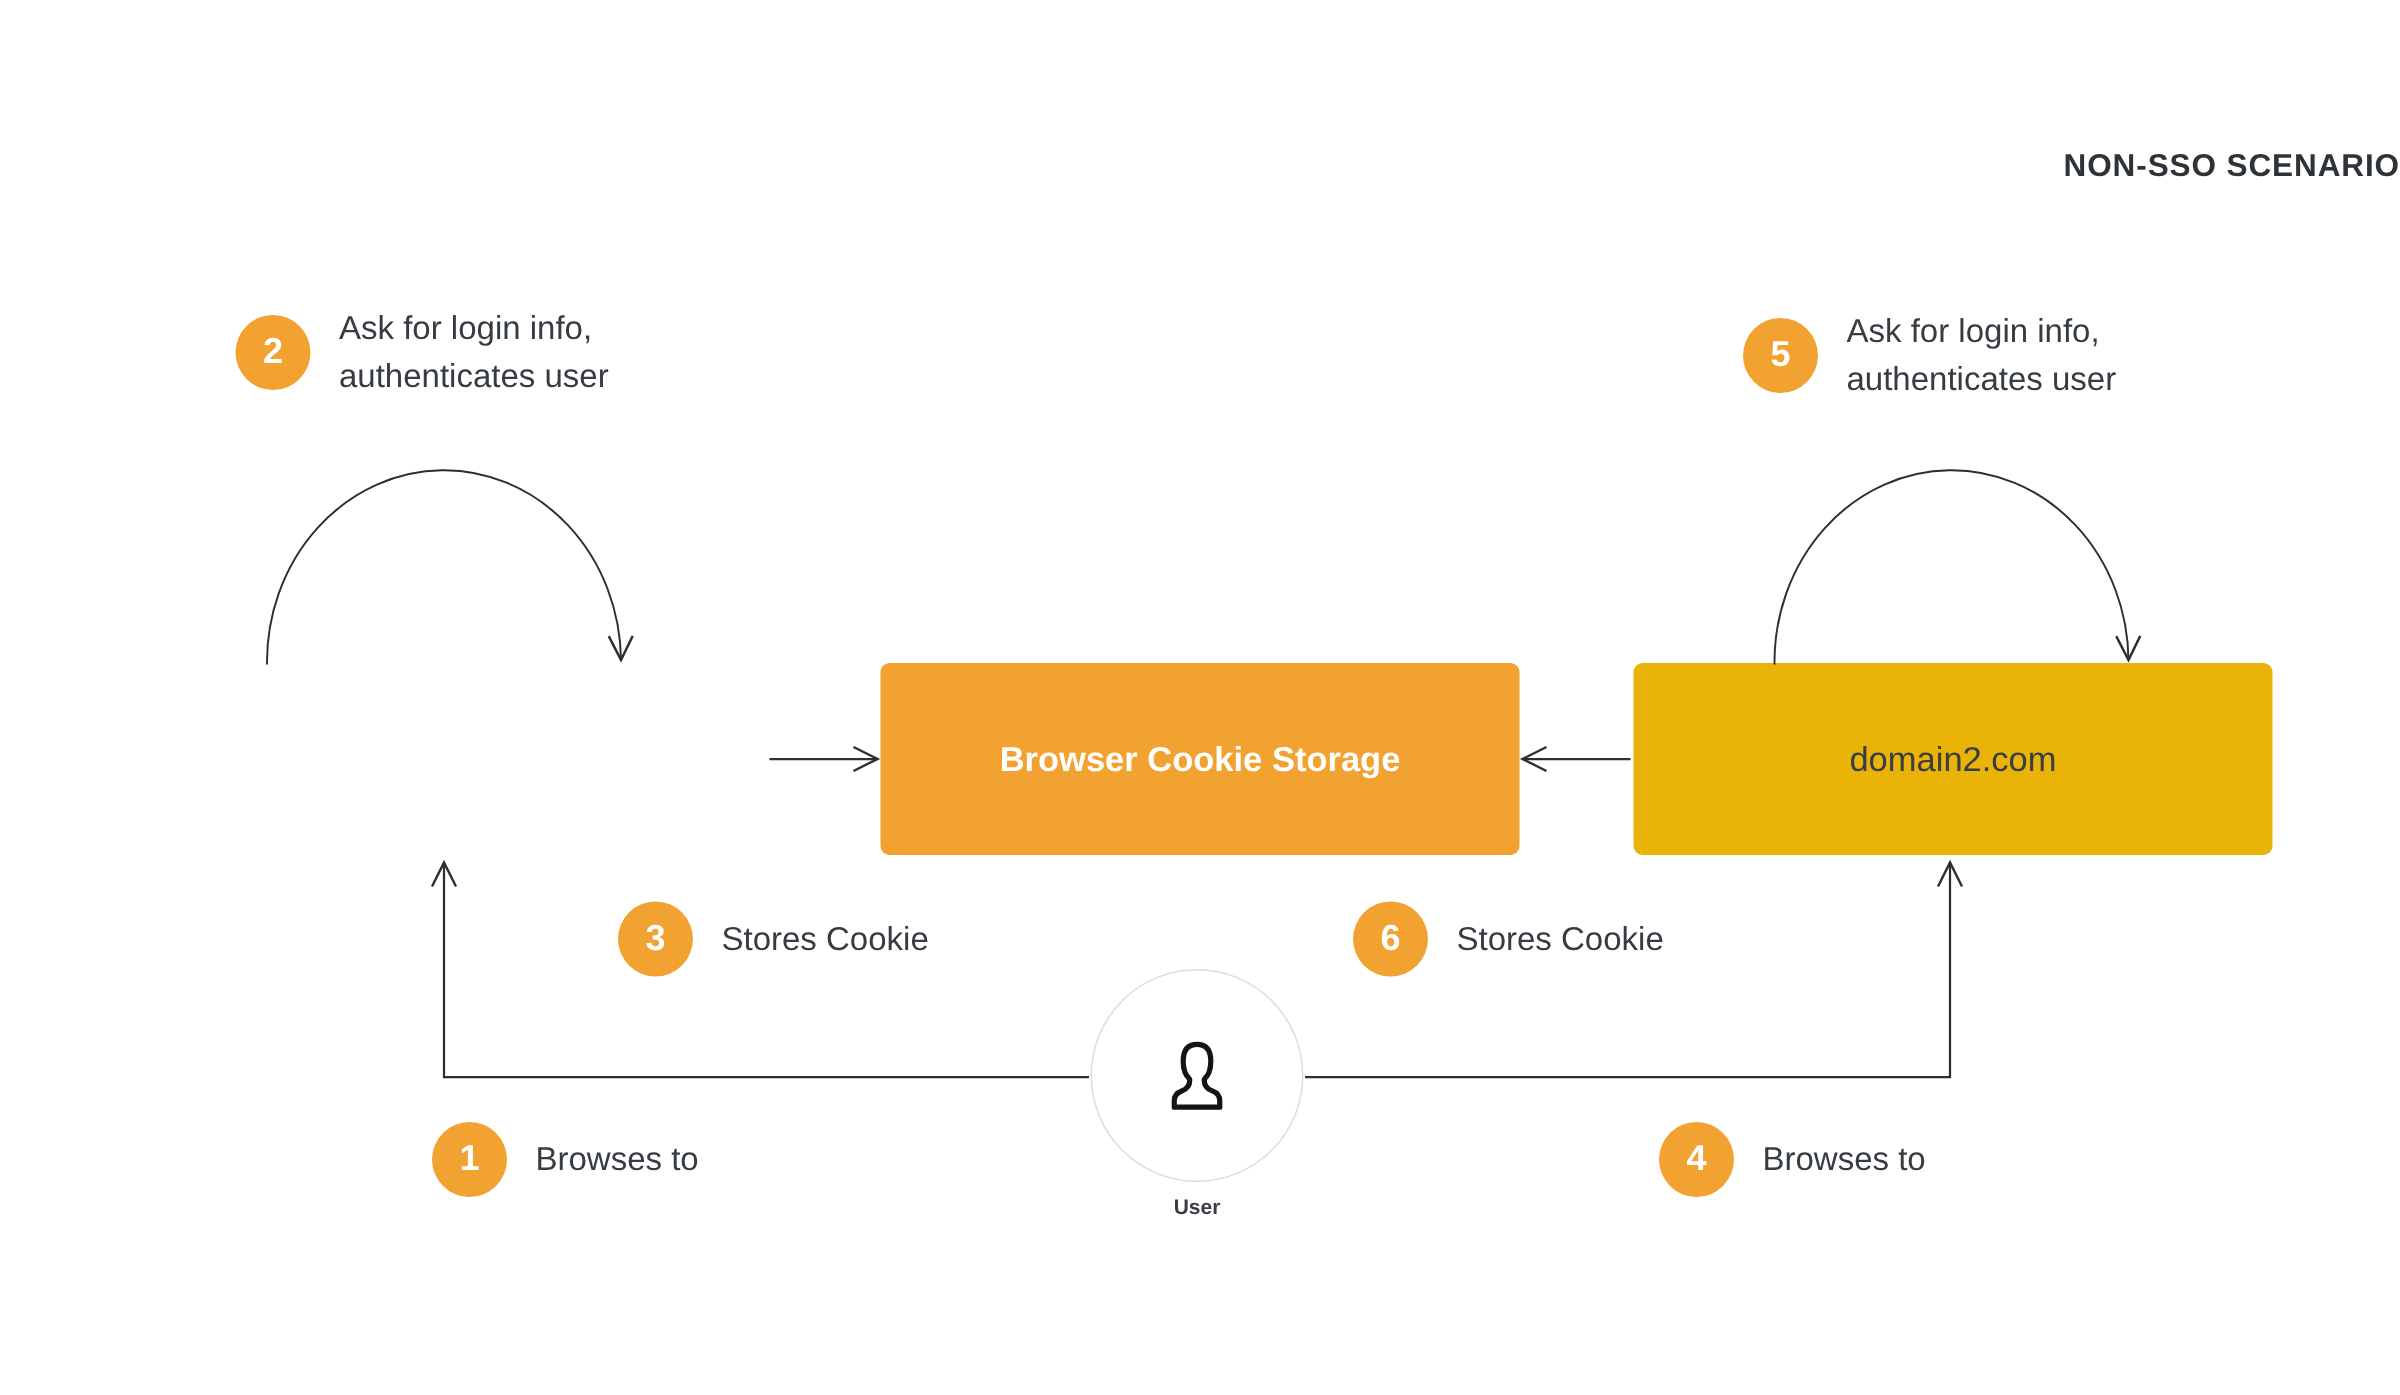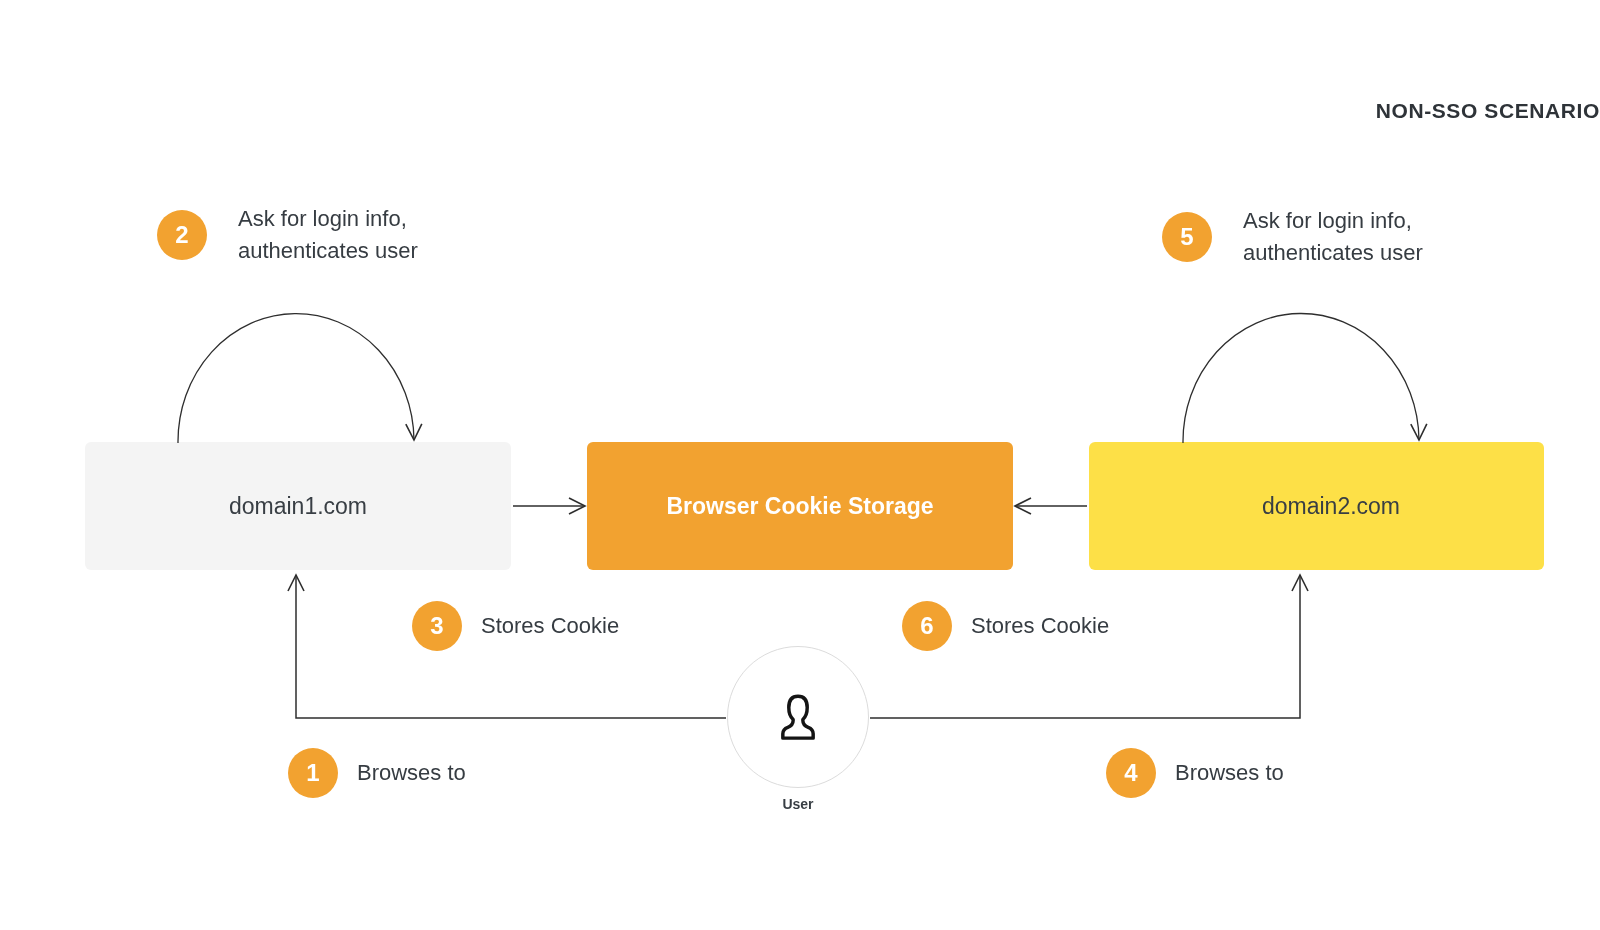--- a/index.html
+++ b/index.html
@@ -31,21 +31,21 @@
     width: 426px;
     border-radius: 6px;
     display: flex;
     align-items: center;
     justify-content: center;
     font-size: 23px;
     color: #383e44;
   }
   .box-domain1 { left: 85px;  background: #f4f4f4; }
   .box-cookie  { left: 587px; background: #f2a230; color: #ffffff; font-weight: 700; align-items: center; }
-  .box-domain2 { left: 1089px; background: #fde047; padding-left: 29px; }
+  .box-domain2 { left: 1089px; background: #eab308; }
 
   .connector-layer {
     position: absolute;
     left: 0; top: 0;
     pointer-events: none;
   }
 
   .user-node-circle {
     position: absolute;
     left: 727px;
@@ -88,39 +88,36 @@
     align-items: center;
     justify-content: center;
     flex: 0 0 auto;
   }
   .step-label {
     font-size: 22px;
     color: #363c42;
     line-height: 32px;
     white-space: nowrap;
   }
-  .step-label .line { display: block; margin-left: 12px; }
+  .step-label .line { display: block; }
 
   .step-1 { left: 288px;  top: 748px; }
   .step-2 { left: 157px;  top: 203px; }
   .step-3 { left: 412px;  top: 601px; }
   .step-4 { left: 1106px; top: 748px; }
   .step-5 { left: 1162px; top: 205px; }
   .step-6 { left: 902px;  top: 601px; }
 </style>
 </head>
 <body>
 
 <div class="canvas">
 
   <h1 class="title">NON-SSO SCENARIO</h1>
 
-  <div class="box box-domain1">
-    <span>domain1.com</span>
-  </div>
   <div class="box box-cookie">
     <span>Browser Cookie Storage</span>
   </div>
   <div class="box box-domain2">
     <span>domain2.com</span>
   </div>
 
   <svg class="connector-layer" width="1600" height="930" viewBox="0 0 1600 930">
     <defs>
       <marker id="arrow" markerUnits="userSpaceOnUse" markerWidth="24" markerHeight="24" viewBox="0 0 24 24" refX="20" refY="12" orient="auto">

